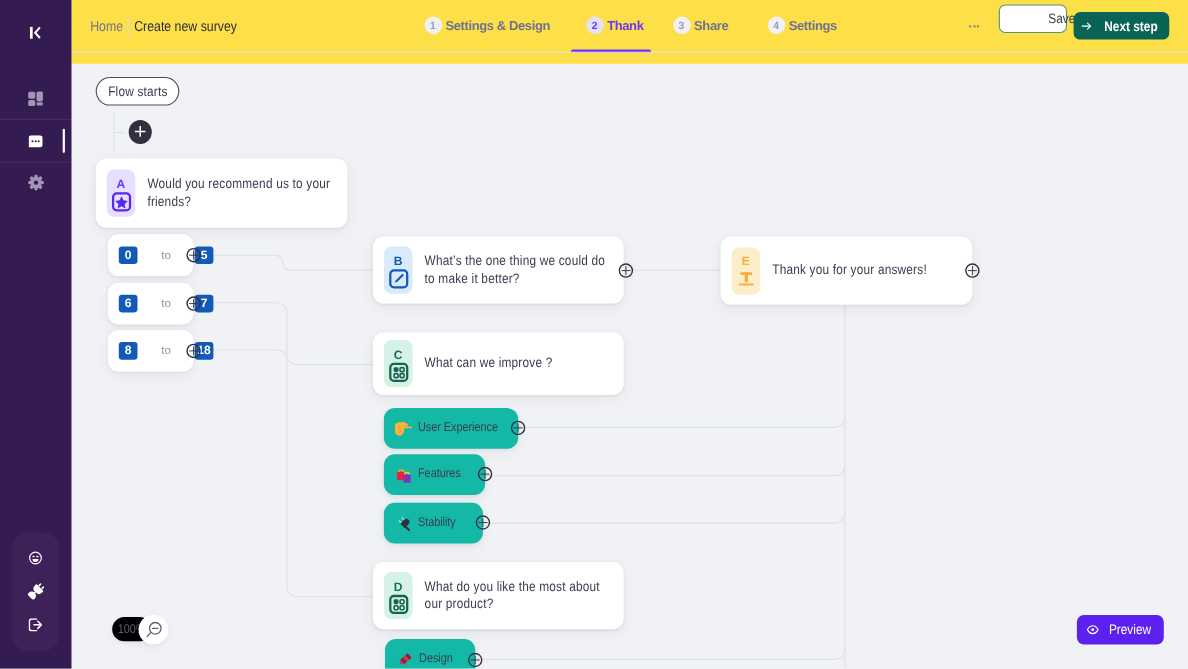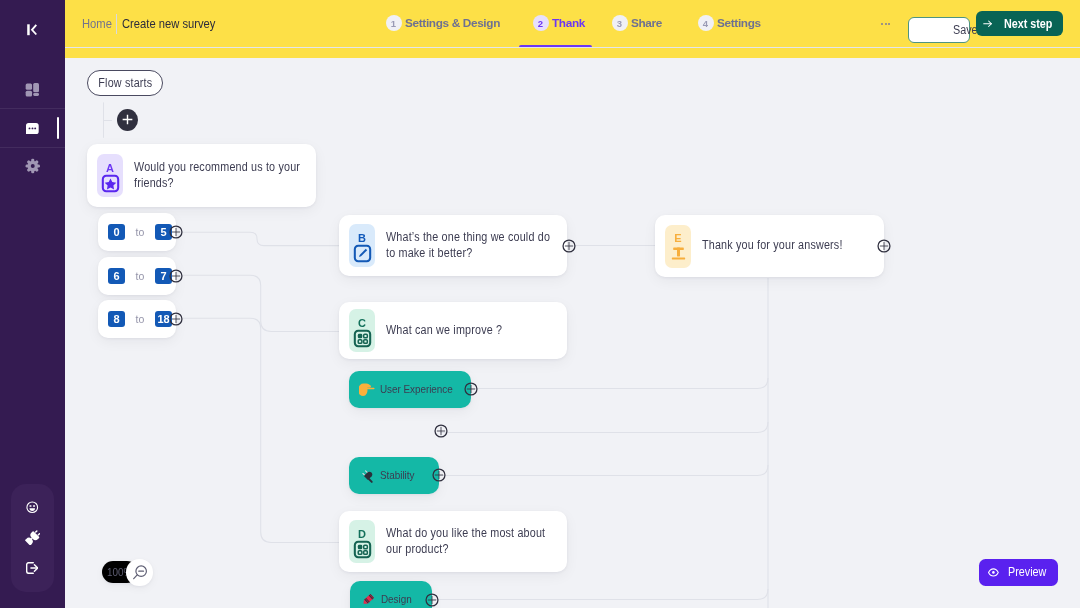--- a/index.html
+++ b/index.html
@@ -29,21 +29,21 @@
   .tab-num{width:16px;height:16px;border-radius:50%;display:flex;align-items:center;justify-content:center;
            font-size:9.5px;font-weight:bold;letter-spacing:0;background:#f0f0f6;color:#9a9ab5;flex:0 0 auto;margin:0 -2.5px;}
   .tab.active .tab-num{background:#e7e0fd;color:#6c37f4;}
   .tab-label{color:#6e7191;}
   .tab.active .tab-label{color:#6c37f4;}
   .tab-underline{position:absolute;top:45px;height:2.5px;background:#6c37f4;border-radius:2px 2px 0 0;}
 
   .hdr-dots{position:absolute;left:816px;top:17px;width:9.3px;height:14px;display:flex;align-items:center;justify-content:space-between;}
   .hdr-dots i{width:2.3px;height:2.3px;border-radius:50%;background:#7d7d96;display:block;}
 
-  .btn-save{position:absolute;left:842.6px;top:17px;width:62px;height:25.6px;border:1px solid #4e9481;border-radius:6px;
+  .btn-save{position:absolute;left:842.6px;top:4px;width:62px;height:25.6px;border:1px solid #4e9481;border-radius:6px;
             background:#fff;display:flex;align-items:center;justify-content:center;gap:5.5px;box-sizing:border-box;padding-left:48px;}
   .btn-save span{font-size:12.5px;color:#3c3c51;transform:scaleX(0.862);display:inline-block;white-space:nowrap;}
   .btn-next{position:absolute;left:911px;top:11.1px;width:87.4px;height:25.3px;border-radius:6px;background:#096455;
             display:flex;align-items:center;justify-content:center;gap:7px;}
   .btn-next span{font-size:12.5px;font-weight:bold;color:#fff;transform:scaleX(0.862);display:inline-block;white-space:nowrap;}
 
   
   .canvas{position:absolute;left:65px;top:48px;width:1015px;height:560px;background:#f1f2f6;overflow:hidden;}
   .edges{position:absolute;left:0;top:0;width:1015px;height:560px;pointer-events:none;}
 
@@ -57,21 +57,21 @@
   .card-inner{display:flex;align-items:center;height:100%;padding-left:10px;box-sizing:border-box;}
   .badge{width:26px;height:43px;border-radius:7px;display:flex;flex-direction:column;align-items:center;justify-content:center;gap:2px;flex:0 0 auto;padding-top:5px;box-sizing:border-box;}
   .badge-letter{font-size:11px;font-weight:bold;line-height:8px;letter-spacing:0;}
   .card-text{margin-left:11px;font-size:12.5px;line-height:15.4px;color:#3c3c51;letter-spacing:0.2px;
              transform:scaleX(0.862);transform-origin:left center;flex:0 0 auto;}
 
   .rangecard{position:absolute;background:#fff;border-radius:10px;height:37.5px;box-shadow:0 1px 3px rgba(20,20,43,.05),0 4px 13px rgba(20,20,43,.05);
              display:flex;align-items:center;padding-left:10.3px;box-sizing:border-box;}
   .num{min-width:16.3px;height:16.2px;border-radius:3px;background:#1359b6;color:#fff;font-size:11px;font-weight:bold;letter-spacing:0;
        display:flex;align-items:center;justify-content:center;padding:0 1.5px;box-sizing:border-box;}
-  .to{margin:0 11px;font-size:10.5px;color:#9595aa;letter-spacing:0;}
+  .to{margin:0 22px;font-size:10.5px;color:#9595aa;letter-spacing:0;}
 
   .optcard{position:absolute;background:#14b8a6;border-radius:10px;height:37px;box-shadow:0 1px 3px rgba(20,20,43,.05),0 4px 13px rgba(20,20,43,.05);
            display:flex;align-items:center;padding-left:10.2px;box-sizing:border-box;}
   .opt-emoji{width:16.6px;height:16.6px;flex:0 0 auto;display:flex;align-items:center;justify-content:center;}
   .opt-label{margin-left:4.7px;font-size:11.5px;color:#3c3c51;letter-spacing:-0.05px;white-space:nowrap;
              transform:scaleX(0.862);transform-origin:left center;}
 
   .plus-ring{position:absolute;width:14px;height:14px;}
 
   .zoom-pill{position:absolute;left:37px;top:513.2px;width:35.5px;height:22.3px;border-radius:11.5px;background:#000000;
@@ -338,20 +338,31 @@
         </span>
       <span class="opt-label">User Experience</span>
     </div>
     <div class="plus-ring" style="left:399.2px;top:333.5px">
       <svg width="14" height="14" viewBox="0 0 32 32" fill="none">
         <circle cx="16" cy="16" r="13.6" stroke="#30303f" stroke-width="2.9"></circle>
         <path d="M16 6.6v18.8M6.6 16h18.8" stroke="#30303f" stroke-width="1.9" stroke-linecap="butt"></path>
       </svg>
     </div>
 
+    <div class="optcard" style="left:284px;top:364.7px;width:92.3px">
+      <span class="opt-emoji">
+          <svg width="17" height="17" viewBox="0 0 36 36">
+            <path fill="none" stroke="#f5a623" stroke-width="3" d="M7.2 14.5a5.5 5.5 0 0 1 11 0"></path>
+            <path fill="none" stroke="#fbc23c" stroke-width="3" d="M18.2 19.5a5.5 5.5 0 0 1 11 0"></path>
+            <rect x="4.2" y="12.6" width="14" height="16.4" fill="#e5253f"></rect>
+            <rect x="17" y="17.6" width="14" height="16.4" fill="#7b35bd"></rect>
+          </svg>
+        </span>
+      <span class="opt-label">Features</span>
+    </div>
     <div class="plus-ring" style="left:369.3px;top:375.7px">
       <svg width="14" height="14" viewBox="0 0 32 32" fill="none">
         <circle cx="16" cy="16" r="13.6" stroke="#30303f" stroke-width="2.9"></circle>
         <path d="M16 6.6v18.8M6.6 16h18.8" stroke="#30303f" stroke-width="1.9" stroke-linecap="butt"></path>
       </svg>
     </div>
 
     <div class="optcard" style="left:284px;top:408.9px;width:90.4px">
       <span class="opt-emoji">
           <svg width="17" height="17" viewBox="0 0 36 36">

